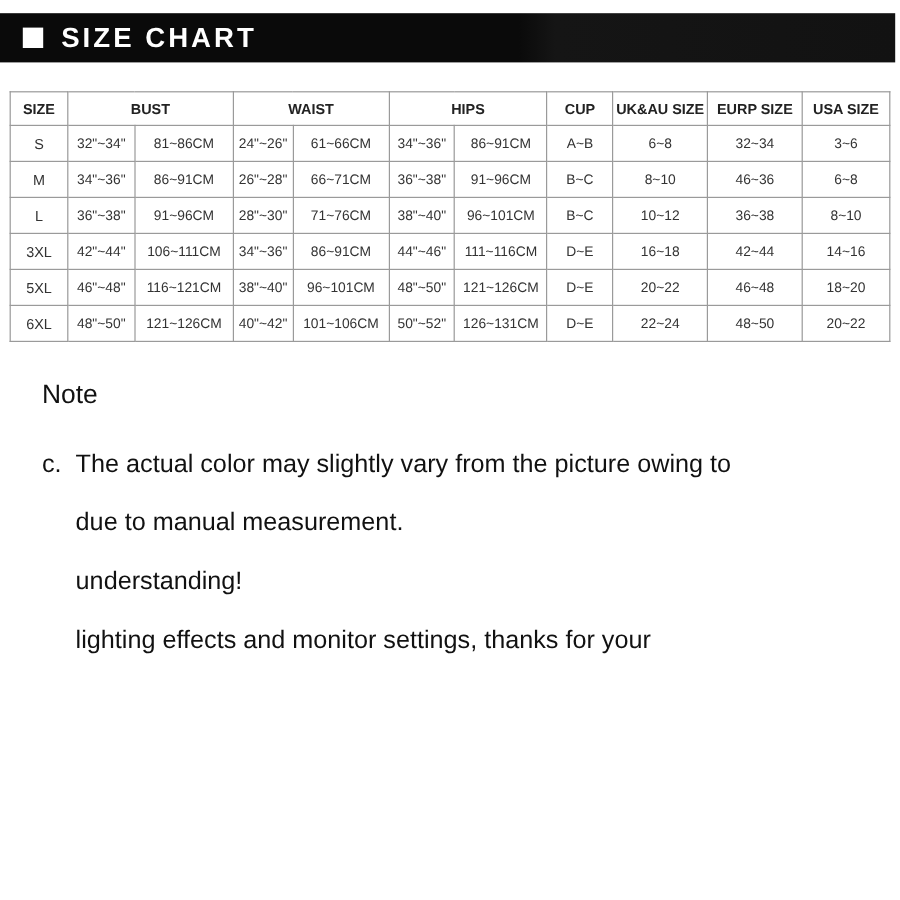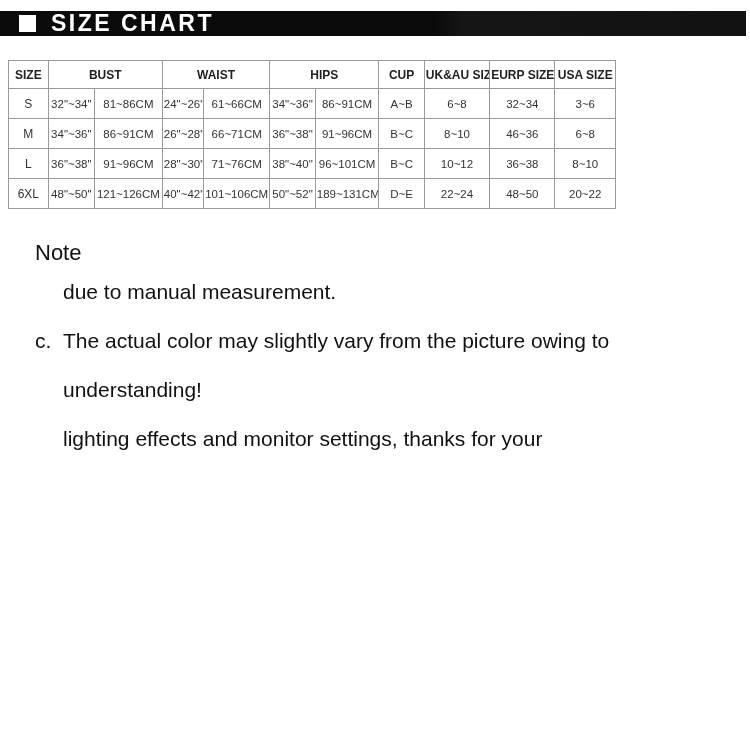--- a/index.html
+++ b/index.html
@@ -2,21 +2,21 @@
 <html><head>
 <meta charset="utf-8">
 <style>
   * { box-sizing: border-box; margin: 0; padding: 0; }
   html, body { width: 750px; height: 750px; background: #ffffff; overflow: hidden; }
   body { font-family: "Liberation Sans", sans-serif; }
 
   
   .banner-wrap { padding-top: 11px; }
   .banner {
-    height: 25px;
+    height: 41px;
     width: 746px;
     background: linear-gradient(90deg, #0a0a0a 0%, #0a0a0a 58%, #151515 62%, #121212 100%);
     display: flex;
     align-items: center;
   }
   .banner .sq {
     width: 17px; height: 17px;
     background: #ffffff;
     margin-left: 19px;
     flex: 0 0 auto;
@@ -26,21 +26,21 @@
     font-size: 23px;
     font-weight: bold;
     letter-spacing: 2.5px;
     margin-left: 15px;
     white-space: nowrap;
   }
 
   
   .table-wrap { margin: 24px 8px 0 8px; }
   table {
-    width: 608px;
+    width: 734px;
     border-collapse: collapse;
     table-layout: fixed;
   }
   th, td {
     border: 1px solid #9a9a9a;
     text-align: center;
     vertical-align: middle;
     color: #333333;
     font-size: 11.5px;
     white-space: nowrap;
@@ -58,21 +58,21 @@
 
   
   .notes {
     margin: 31px 0 0 35px;
     color: #111111;
   }
   .notes .notes-title {
     font-size: 22px;
     font-weight: normal;
     line-height: 26px;
-    margin-bottom: 1px;
+    margin-bottom: 20px;
   }
   .note-line {
     font-size: 21px;
     line-height: 49px;
     white-space: nowrap;
   }
   .note-line .prefix { display: inline-block; width: 28px; }
   .note-line.cont { padding-left: 28px; }
 </style>
 </head>
@@ -146,37 +146,63 @@
           <td class="">28"~30"</td>
           <td class="">71~76CM</td>
           <td class="">38"~40"</td>
           <td class="">96~101CM</td>
           <td class="">B~C</td>
           <td class="">10~12</td>
           <td class="">36~38</td>
           <td class="">8~10</td>
         </tr>
         <tr>
+          <td class="size-col">3XL</td>
+          <td class="">42"~44"</td>
+          <td class="">106~111CM</td>
+          <td class="">34"~36"</td>
+          <td class="">86~91CM</td>
+          <td class="">44"~46"</td>
+          <td class="">111~116CM</td>
+          <td class="">D~E</td>
+          <td class="">16~18</td>
+          <td class="">42~44</td>
+          <td class="">14~16</td>
+        </tr>
+        <tr>
+          <td class="size-col">5XL</td>
+          <td class="">46"~48"</td>
+          <td class="">116~121CM</td>
+          <td class="">38"~40"</td>
+          <td class="">96~101CM</td>
+          <td class="">48"~50"</td>
+          <td class="">121~126CM</td>
+          <td class="">D~E</td>
+          <td class="">20~22</td>
+          <td class="">46~48</td>
+          <td class="">18~20</td>
+        </tr>
+        <tr>
           <td class="size-col">6XL</td>
           <td class="">48"~50"</td>
           <td class="">121~126CM</td>
           <td class="">40"~42"</td>
           <td class="">101~106CM</td>
           <td class="">50"~52"</td>
-          <td class="">189~131CM</td>
+          <td class="">126~131CM</td>
           <td class="">D~E</td>
           <td class="">22~24</td>
           <td class="">48~50</td>
           <td class="">20~22</td>
         </tr>
       </tbody>
   </table>
 </div>
 
 <div class="notes">
   <div class="notes-title">Note</div>
   <div>
+      <div class="note-line"><span class="prefix">c.</span><span>The actual color may slightly vary from the picture owing to</span></div>
       <div class="note-line cont">due to manual measurement.</div>
-      <div class="note-line"><span class="prefix">c.</span><span>The actual color may slightly vary from the picture owing to</span></div>
       <div class="note-line cont">understanding!</div>
       <div class="note-line cont">lighting effects and monitor settings, thanks for your</div>
     </div>
 </div>
 
 </body></html>

